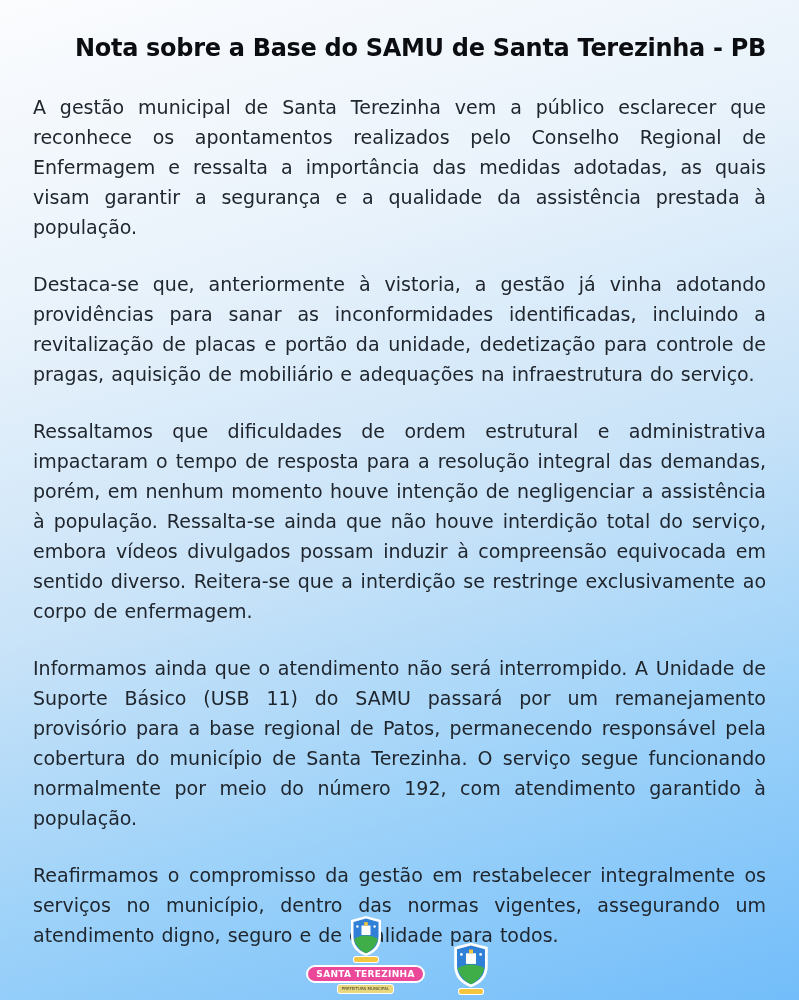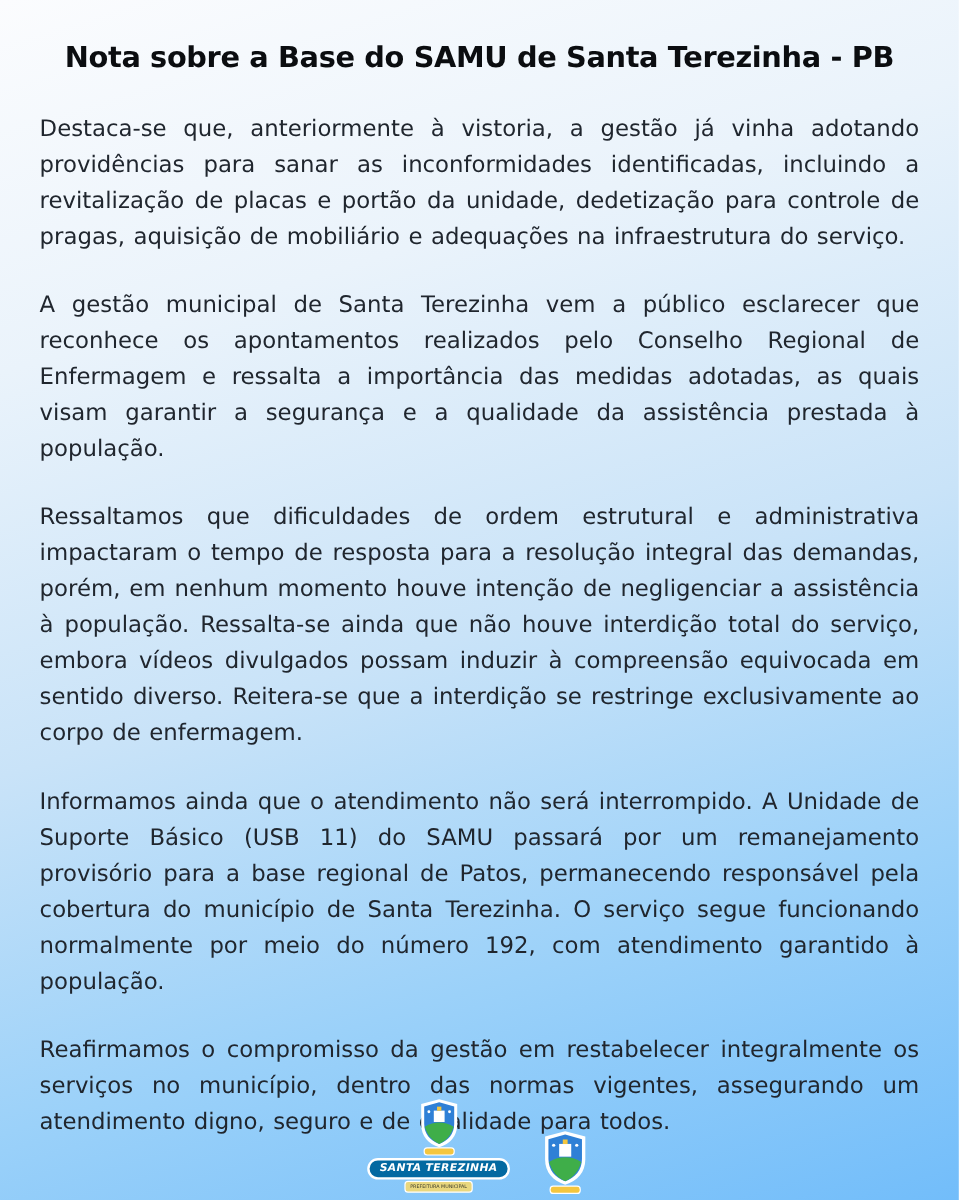--- a/index.html
+++ b/index.html
@@ -4,37 +4,37 @@
 <style>
   html,body{margin:0;padding:0;}
   body{
     width:799px;height:1000px;
     font-family:"DejaVu Sans","Liberation Sans",sans-serif;
     background:linear-gradient(163deg,#fbfcfe 0%,#eaf3fb 25%,#c9e3f8 52%,#9bd1f9 76%,#72bdfa 100%);
     position:relative;overflow:hidden;
   }
   .page{padding:26px 33px 0 33px;}
   .title{
-    text-align:center;font-size:24px;font-weight:bold;color:#0b0d10;
+    text-align:right;font-size:24px;font-weight:bold;color:#0b0d10;
     margin:8px 0 30px 0;letter-spacing:-0.3px;
   }
   .body-text p{
     font-size:19px;line-height:30px;color:#20262e;
     text-align:justify;margin:0 0 27px 0;word-spacing:1px;
   }
   .footer{
     position:absolute;left:0;right:0;bottom:6px;
     display:flex;justify-content:center;align-items:flex-end;gap:38px;
   }
   
   .logo-city{display:flex;flex-direction:column;align-items:center;width:96px;}
   .ribbon{width:24px;height:5px;background:#f4c63f;border-radius:2px;margin-top:-4px;box-shadow:0 0 0 1px #fff;}
   .pill{
-    background:#0369a1;border:2px solid #ffffff;border-radius:11px;
-    color:#ffffff;font-style:italic;font-weight:bold;white-space:nowrap;
+    background:#ec4899;border:2px solid #ffffff;border-radius:11px;
+    color:#ffffff;font-weight:bold;white-space:nowrap;
     padding:2px 8px;margin-top:3px;text-align:right;
   }
   .pill.city{font-size:9px;letter-spacing:0.3px;}
   .strip{
     border:1px solid #ffffff;border-radius:3px;margin-top:1px;
     font-size:4px;line-height:6px;white-space:nowrap;overflow:hidden;
     padding:1px 4px;text-align:center;
   }
   .strip.city{background:#e9d77e;color:#3a3a2a;max-width:78px;}
   
@@ -48,22 +48,22 @@
   }
   .pill.health{font-size:12px;letter-spacing:0.5px;padding:3px 16px 3px 20px;border-radius:13px;}
   .strip.health{background:#f3f7fb;color:#1659c4;max-width:100px;margin-top:2px;}
 </style>
 </head>
 <body>
 
 <div class="page">
   <h1 class="title">Nota sobre a Base do SAMU de Santa Terezinha - PB</h1>
   <div class="body-text">
+    <p>A gestão municipal de Santa Terezinha vem a público esclarecer que reconhece os apontamentos realizados pelo Conselho Regional de Enfermagem e ressalta a importância das medidas adotadas, as quais visam garantir a segurança e a qualidade da assistência prestada à população.</p>
     <p>Destaca-se que, anteriormente à vistoria, a gestão já vinha adotando providências para sanar as inconformidades identificadas, incluindo a revitalização de placas e portão da unidade, dedetização para controle de pragas, aquisição de mobiliário e adequações na infraestrutura do serviço.</p>
-    <p>A gestão municipal de Santa Terezinha vem a público esclarecer que reconhece os apontamentos realizados pelo Conselho Regional de Enfermagem e ressalta a importância das medidas adotadas, as quais visam garantir a segurança e a qualidade da assistência prestada à população.</p>
     <p>Ressaltamos que dificuldades de ordem estrutural e administrativa impactaram o tempo de resposta para a resolução integral das demandas, porém, em nenhum momento houve intenção de negligenciar a assistência à população. Ressalta-se ainda que não houve interdição total do serviço, embora vídeos divulgados possam induzir à compreensão equivocada em sentido diverso. Reitera-se que a interdição se restringe exclusivamente ao corpo de enfermagem.</p>
     <p>Informamos ainda que o atendimento não será interrompido. A Unidade de Suporte Básico (USB 11) do SAMU passará por um remanejamento provisório para a base regional de Patos, permanecendo responsável pela cobertura do município de Santa Terezinha. O serviço segue funcionando normalmente por meio do número 192, com atendimento garantido à população.</p>
     <p>Reafirmamos o compromisso da gestão em restabelecer integralmente os serviços no município, dentro das normas vigentes, assegurando um atendimento digno, seguro e de qualidade para todos.</p>
   </div>
 </div>
 
 <div class="footer">
 
   <div class="logo-city">
     <span>

